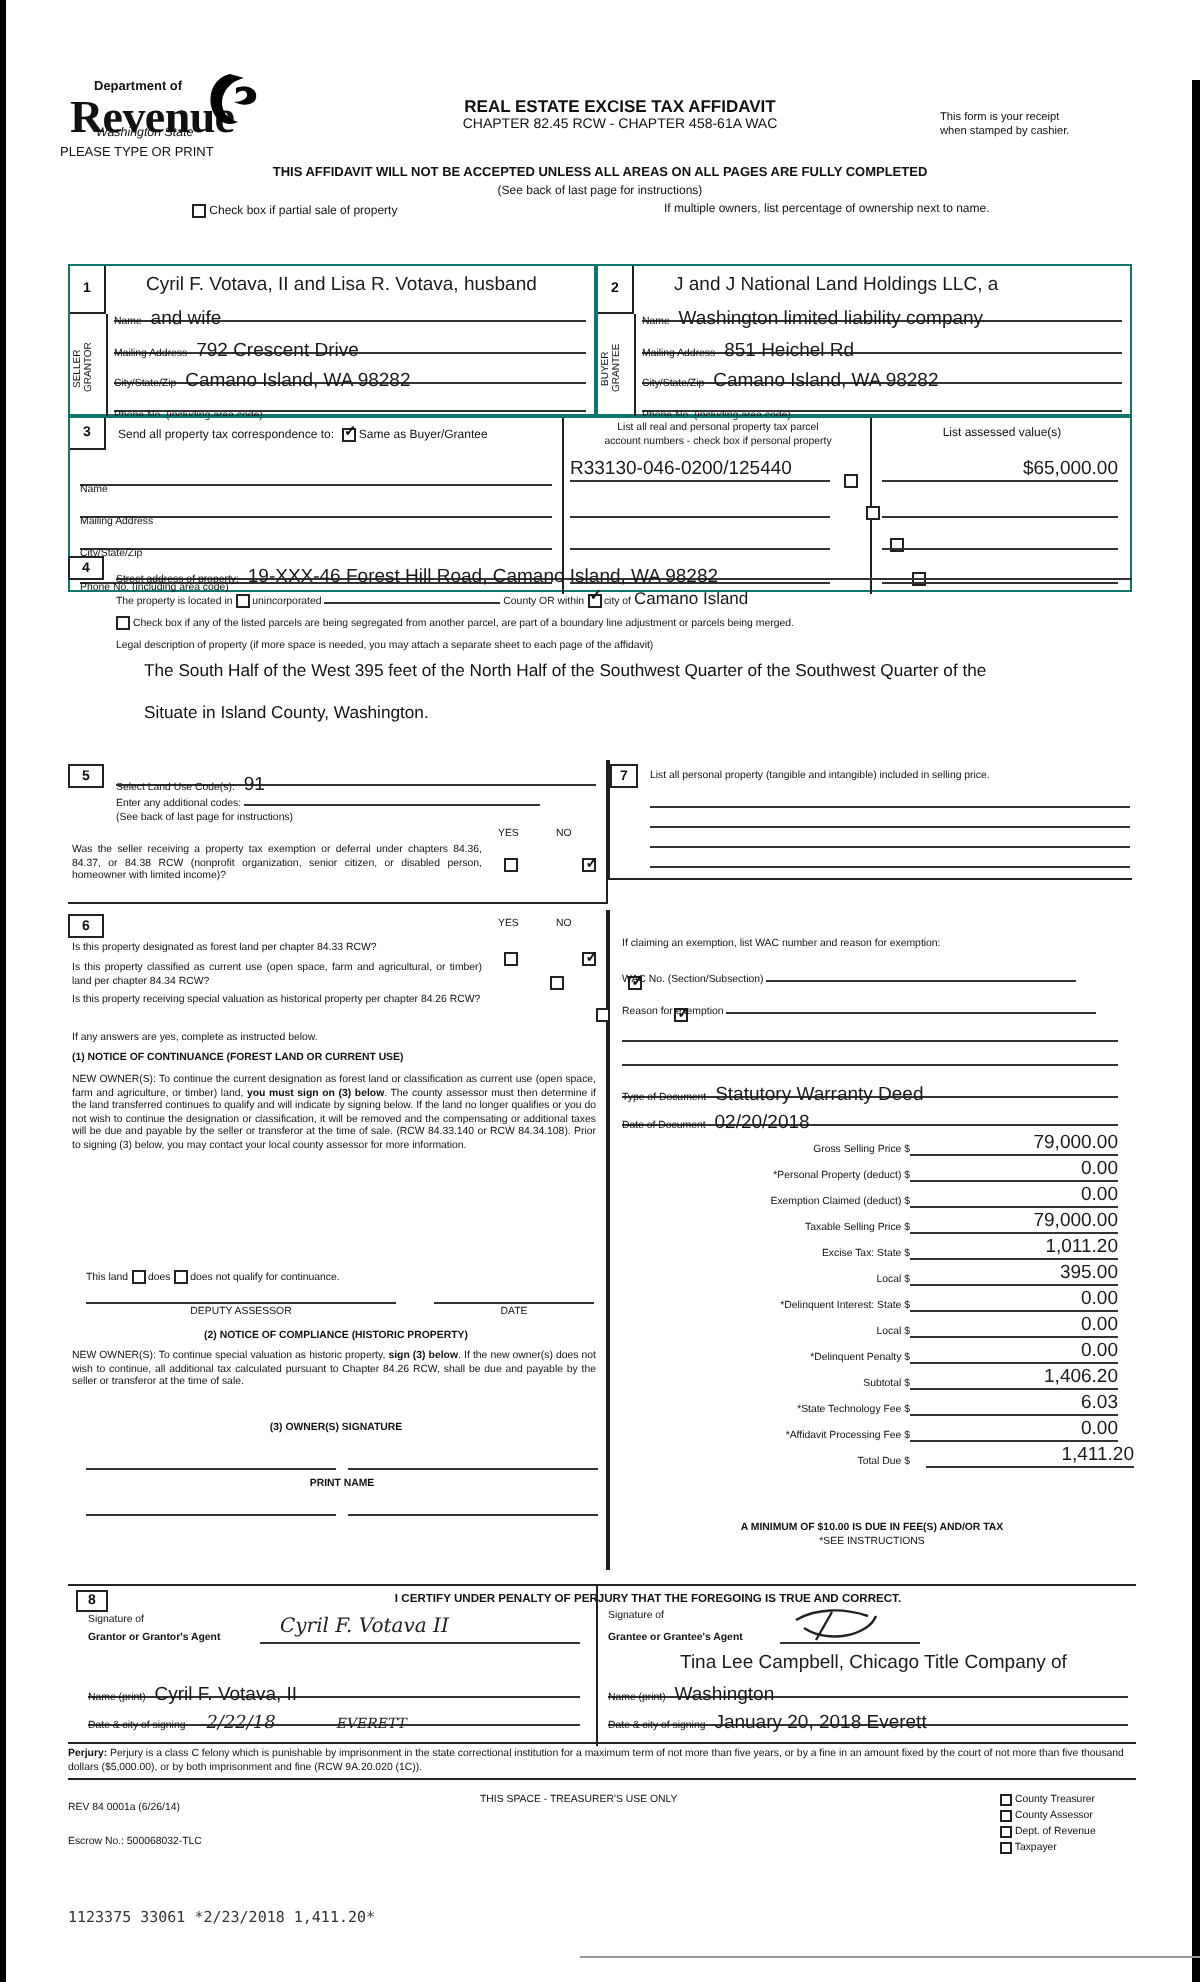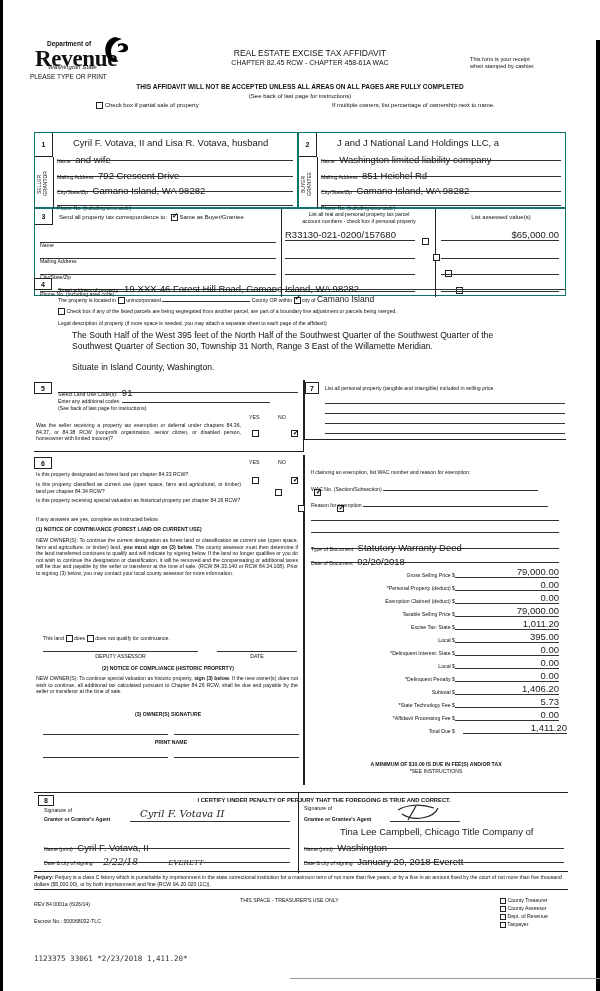--- a/index.html
+++ b/index.html
@@ -32,21 +32,21 @@
   <div class="abs" style="left:12px;top:30px;font-size:6.5px;font-weight:bold;">Department of</div>
   <div class="abs" style="left:0;top:36px;font-family:'Liberation Serif',serif;font-size:23px;font-weight:bold;letter-spacing:-0.3px;">Revenue</div>
   <div class="abs" style="left:13px;top:53px;font-size:6.2px;font-style:italic;">Washington State</div>
   <svg class="abs" style="left:66px;top:25px;" width="30" height="30" viewBox="0 0 30 30">
     <path d="M14 2 C5 4 2 14 6 22 C9 27 14 28 18 26 C10 24 8 16 12 10 C14 7 17 5 21 4 Z" fill="#000"></path>
     <path d="M17 9 C22 7 28 9 27 14 C26 18 20 18 16 16 C20 16 24 14 22 11 C21 10 19 10 17 12 Z" fill="#000"></path>
   </svg>
 </div>
 <div class="abs" style="left:30px;top:73px;font-size:6.5px;">PLEASE TYPE OR PRINT</div>
 <div class="abs center" style="left:180px;top:48px;width:260px;">
-  <div style="font-size:8.5px;font-weight:normal;">REAL ESTATE EXCISE TAX AFFIDAVIT</div>
+  <div style="font-size:8.5px;font-weight:bold;">REAL ESTATE EXCISE TAX AFFIDAVIT</div>
   <div style="font-size:7px;margin-top:1px;">CHAPTER 82.45 RCW - CHAPTER 458-61A WAC</div>
 </div>
 <div class="abs" style="left:470px;top:56px;font-size:5.6px;line-height:7px;">
   <div>This form is your receipt</div>
   <div>when stamped by cashier.</div>
 </div>
 <div class="abs center bold" style="left:60px;top:83px;width:480px;font-size:6.5px;">THIS AFFIDAVIT WILL NOT BE ACCEPTED UNLESS ALL AREAS ON ALL PAGES ARE FULLY COMPLETED</div>
 <div class="abs center" style="left:200px;top:93px;width:200px;font-size:6px;">(See back of last page for instructions)</div>
 <div class="abs small" style="left:96px;top:102px;">
   <span class="cb"></span>
@@ -114,21 +114,21 @@
 
   <div class="abs" style="left:246px;top:0;width:1px;height:88px;background:#222;"></div>
   <div class="abs center tiny" style="left:248px;top:2px;width:152px;">
     <div>List all real and personal property tax parcel</div>
     <div>account numbers - check box if personal property</div>
   </div>
   <div class="abs" style="left:400px;top:0;width:1px;height:88px;background:#222;"></div>
   <div class="abs center small" style="left:402px;top:5px;width:128px;">List assessed value(s)</div>
 
   <div class="abs" style="left:250px;top:14px;width:278px;height:74px;">
-    <div class="abs uline fill" style="left:0;top:6px;width:130px;height:12px;">R33130-021-0200/157680</div>
+    <div class="abs uline fill" style="left:0;top:6px;width:130px;height:12px;">R33130-046-0200/125440</div>
     <span class="abs cb" style="left:137px;top:9px;"></span>
     <div class="abs uline fill right" style="left:156px;top:6px;width:118px;height:12px;">$65,000.00</div>
 
     <div class="abs uline" style="left:0;top:24px;width:130px;height:12px;"></div>
     <span class="abs cb" style="left:137px;top:25px;"></span>
     <div class="abs uline" style="left:156px;top:24px;width:118px;height:12px;"></div>
 
     <div class="abs uline" style="left:0;top:40px;width:130px;height:12px;"></div>
     <span class="abs cb" style="left:137px;top:41px;"></span>
     <div class="abs uline" style="left:156px;top:40px;width:118px;height:12px;"></div>
@@ -154,21 +154,20 @@
   <span>city of</span>
   <span class="fill" style="font-size:8.5px;">Camano Island</span>
 </div>
 <div class="abs tiny" style="left:58px;top:308px;width:510px;">
   <span class="cb"></span>
   <span>Check box if any of the listed parcels are being segregated from another parcel, are part of a boundary line adjustment or parcels being merged.</span>
 </div>
 <div class="abs tiny" style="left:58px;top:320px;width:510px;">Legal description of property (if more space is needed, you may attach a separate sheet to each page of the affidavit)</div>
 <div class="abs" style="left:72px;top:330px;width:496px;font-size:8.6px;line-height:11px;">
   <div>The South Half of the West 395 feet of the North Half of the Southwest Quarter of the Southwest Quarter of the</div>
-  <div>Southwest Quarter of Section 30, Township 31 North, Range 3 East of the Willamette Meridian.</div>
   <div style="margin-top:10px;">Situate in Island County, Washington.</div>
 </div>
 
 <div class="abs" style="left:34px;top:380px;width:270px;height:72px;border:1px solid #222;border-left:none;border-top:none;">
   <div class="abs numbox" style="left:0;top:2px;width:18px;height:12px;line-height:11px;">5</div>
   <div class="abs uline" style="left:24px;top:2px;width:240px;height:11px;">
     <span class="tiny">Select Land Use Code(s):</span>
     <span class="fill">91</span>
   </div>
   <div class="abs tiny" style="left:24px;top:17px;width:240px;">
@@ -295,21 +294,21 @@
     <div style="display:flex;align-items:flex-end;height:13px;">
         <span class="tiny right" style="width:150px;">*Delinquent Penalty $</span>
         <span class="uline fill right" style="width:104px;">0.00</span>
       </div>
     <div style="display:flex;align-items:flex-end;height:13px;">
         <span class="tiny right" style="width:150px;">Subtotal $</span>
         <span class="uline fill right" style="width:104px;">1,406.20</span>
       </div>
     <div style="display:flex;align-items:flex-end;height:13px;">
         <span class="tiny right" style="width:150px;">*State Technology Fee $</span>
-        <span class="uline fill right" style="width:104px;">5.73</span>
+        <span class="uline fill right" style="width:104px;">6.03</span>
       </div>
     <div style="display:flex;align-items:flex-end;height:13px;">
         <span class="tiny right" style="width:150px;">*Affidavit Processing Fee $</span>
         <span class="uline fill right" style="width:104px;">0.00</span>
       </div>
     <div style="display:flex;align-items:flex-end;height:13px;justify-content:space-between;">
         <span class="tiny right" style="width:150px;">Total Due $</span>
         <span class="uline fill right" style="width:104px;">1,411.20</span>
       </div>
   </div>

